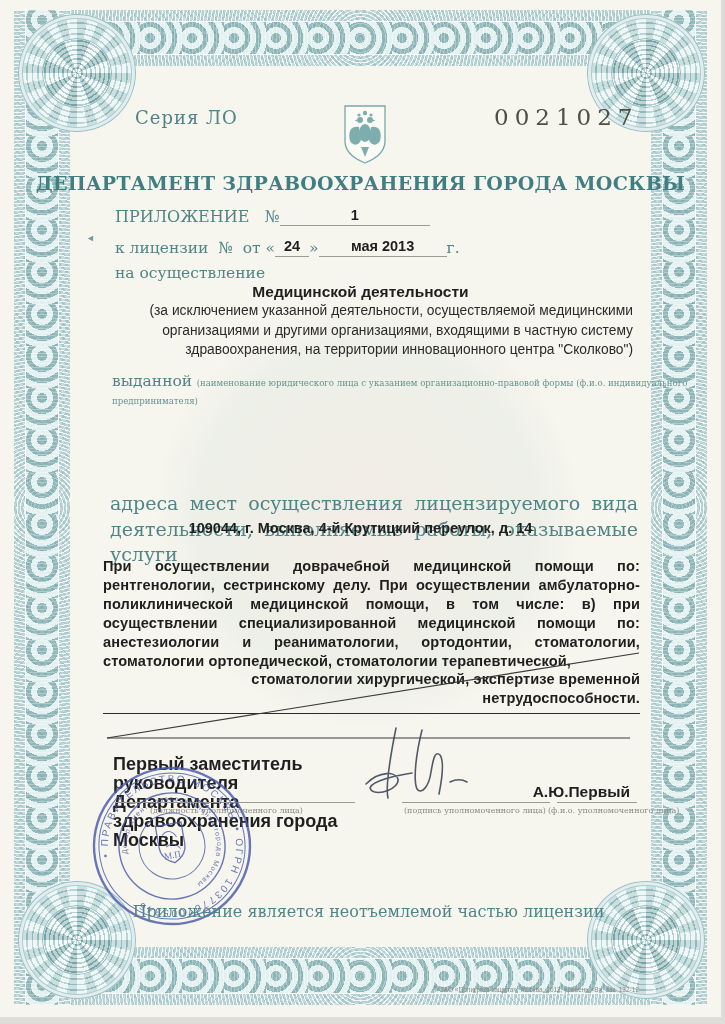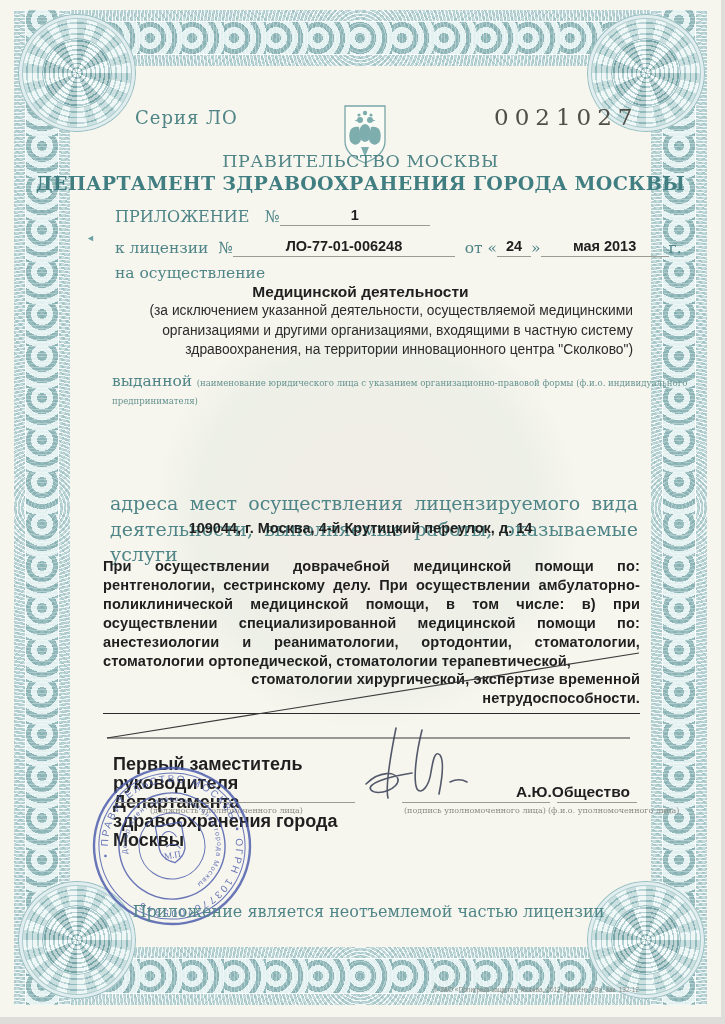--- a/index.html
+++ b/index.html
@@ -122,39 +122,35 @@
         <path d="M16.5,17.5 l-3,1 3,1 z"></path>
           <path d="M31.5,17.5 l3,1 -3,1 z"></path>
         <ellipse cx="24" cy="31" rx="6" ry="9"></ellipse>
         <path d="M18,25 C9,23 7,31 9,39 C13,45 18,43 20,38 Z"></path>
         <path d="M30,25 C39,23 41,31 39,39 C35,45 30,43 28,38 Z"></path>
         <path d="M20,45 L28,45 L24,55 Z"></path>
       </g>
     </svg>
 
     <div class="abs serial">0021027</div>
-    <div class="abs t-serif center gov">ПРАВИТЕЛЬСТВО МОСКВЫ</div>
     <div class="abs t-serif center dept">ДЕПАРТАМЕНТ ЗДРАВООХРАНЕНИЯ ГОРОДА МОСКВЫ</div>
 
     <div class="row apx t-serif">
       <span class="lbl">ПРИЛОЖЕНИЕ</span>
       <span class="lbl">&nbsp;&nbsp;&nbsp;</span>
       <span class="lbl">№</span>
       <span class="fline" style="width:150px;height:20px;">
         <span class="fval ink">1</span>
       </span>
     </div>
 
     <div class="row lic t-serif">
       <span class="lbl">к лицензии</span>
       <span class="lbl">&nbsp;&nbsp;</span>
       <span class="lbl">№</span>
-      <span class="fline" style="width:222px;height:20px;">
-        <span class="fval ink">ЛО-77-01-006248</span>
-      </span>
       <span class="lbl">&nbsp;&nbsp;</span>
       <span class="lbl">от «</span>
       <span class="fline" style="width:34px;height:20px;">
         <span class="fval ink">24</span>
       </span>
       <span class="lbl">»</span>
       <span class="fline" style="width:128px;height:20px;">
         <span class="fval ink">мая 2013</span>
       </span>
       <span class="lbl">г.</span>
@@ -176,21 +172,21 @@
       <span>При осуществлении доврачебной медицинской помощи по: рентгенологии, сестринскому делу. При осуществлении амбулаторно-поликлинической медицинской помощи, в том числе: в) при осуществлении специализированной медицинской помощи по: анестезиологии и реаниматологии, ортодонтии, стоматологии, стоматологии ортопедической, стоматологии терапевтической,</span>
       <span class="works-last">стоматологии хирургической, экспертизе временной нетрудоспособности.</span>
     </div>
 
     <svg class="abs zline" width="537" height="96" viewBox="0 0 537 96">
       <line x1="535" y1="3" x2="3" y2="88" stroke="#3a3a3a" stroke-width="1.2"></line>
       <line x1="3" y1="88" x2="526" y2="88" stroke="#3a3a3a" stroke-width="1.2"></line>
     </svg>
 
     <div class="abs ink sig-pos">Первый заместитель руководителя Департамента здравоохранения города Москвы</div>
-    <div class="abs ink sig-name">А.Ю.Общество</div>
+    <div class="abs ink sig-name">А.Ю.Первый</div>
     <div class="sline sl1"></div>
     <div class="sline sl2"></div>
     <div class="sline sl3"></div>
     <div class="cap c1">(должность уполномоченного лица)</div>
     <div class="cap c2">(подпись уполномоченного лица)</div>
     <div class="cap c3">(ф.и.о. уполномоченного лица)</div>
 
     <svg class="abs signature" width="145" height="88" viewBox="0 0 145 88">
       <g fill="none" stroke="#3d4458" stroke-width="1.6" stroke-linecap="round" opacity="0.88">
         <path d="M58,6 C52,36 47,64 50,76"></path>

